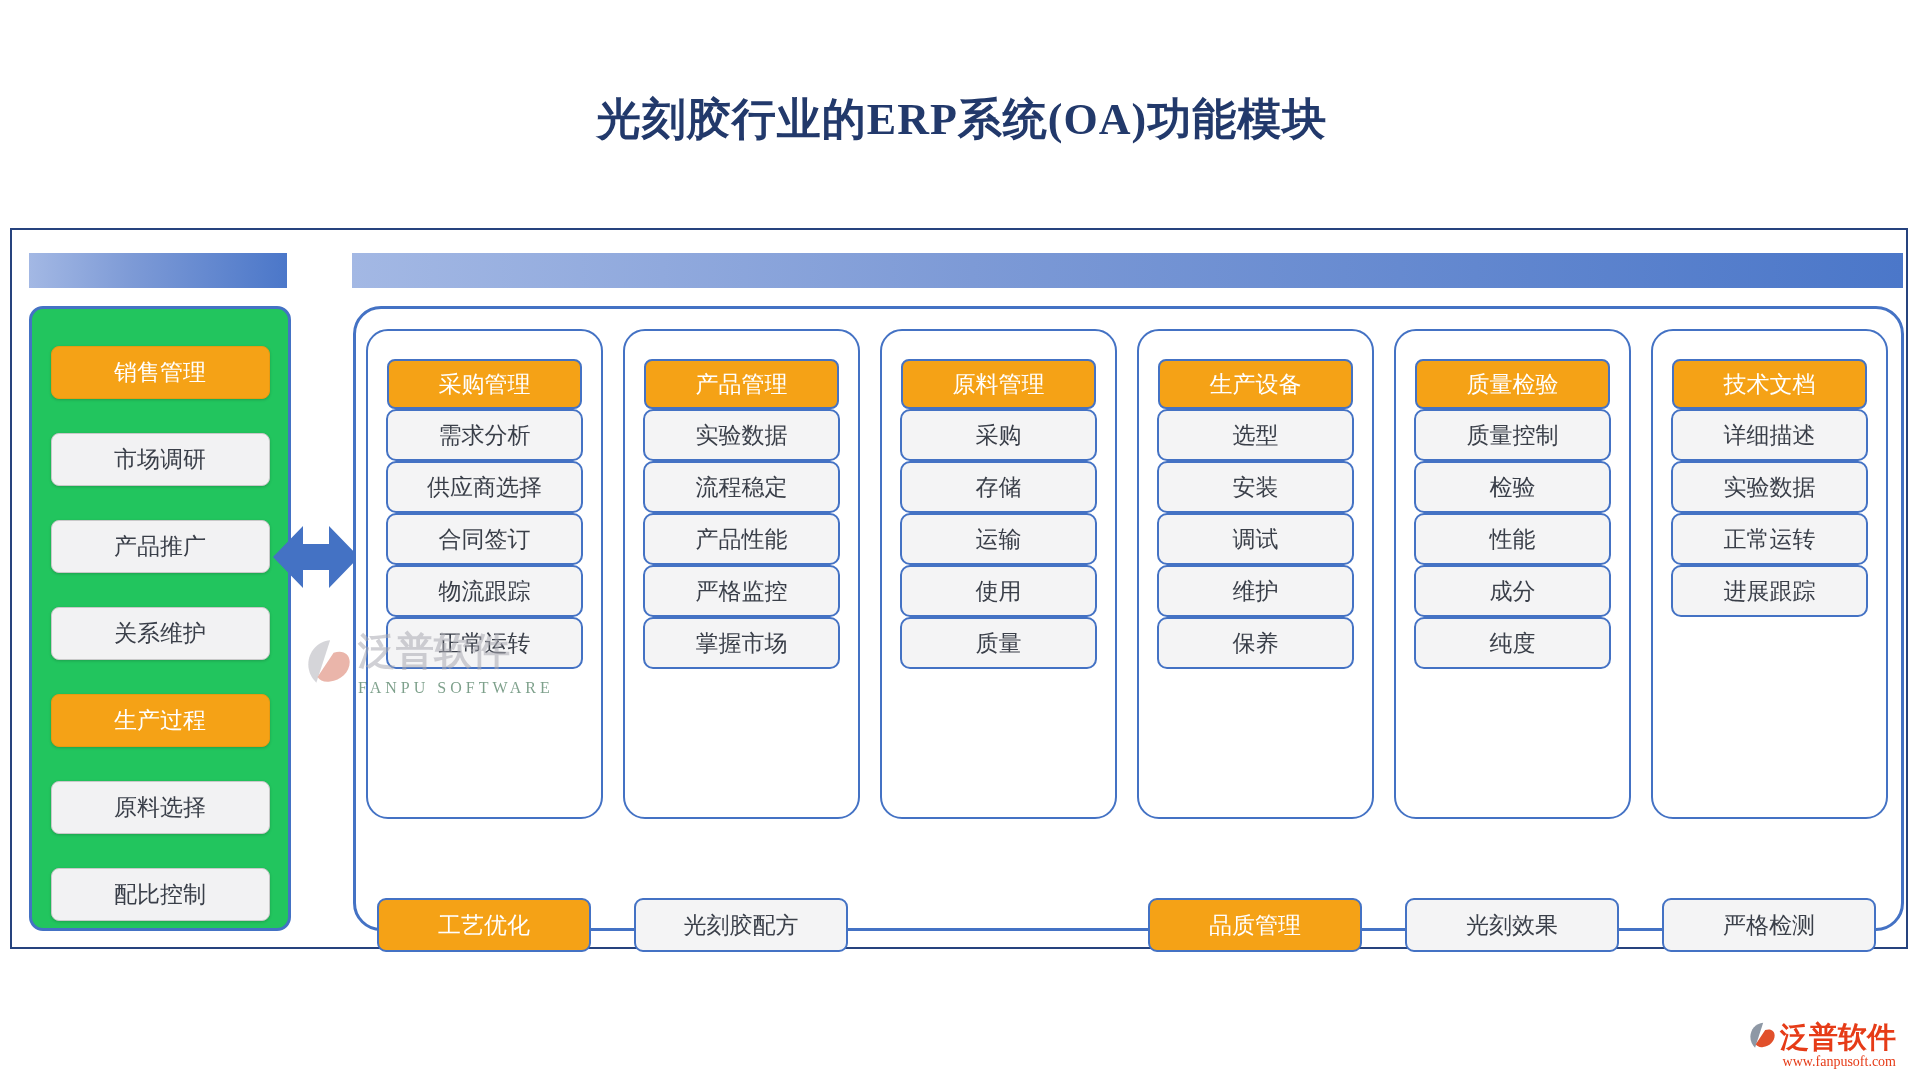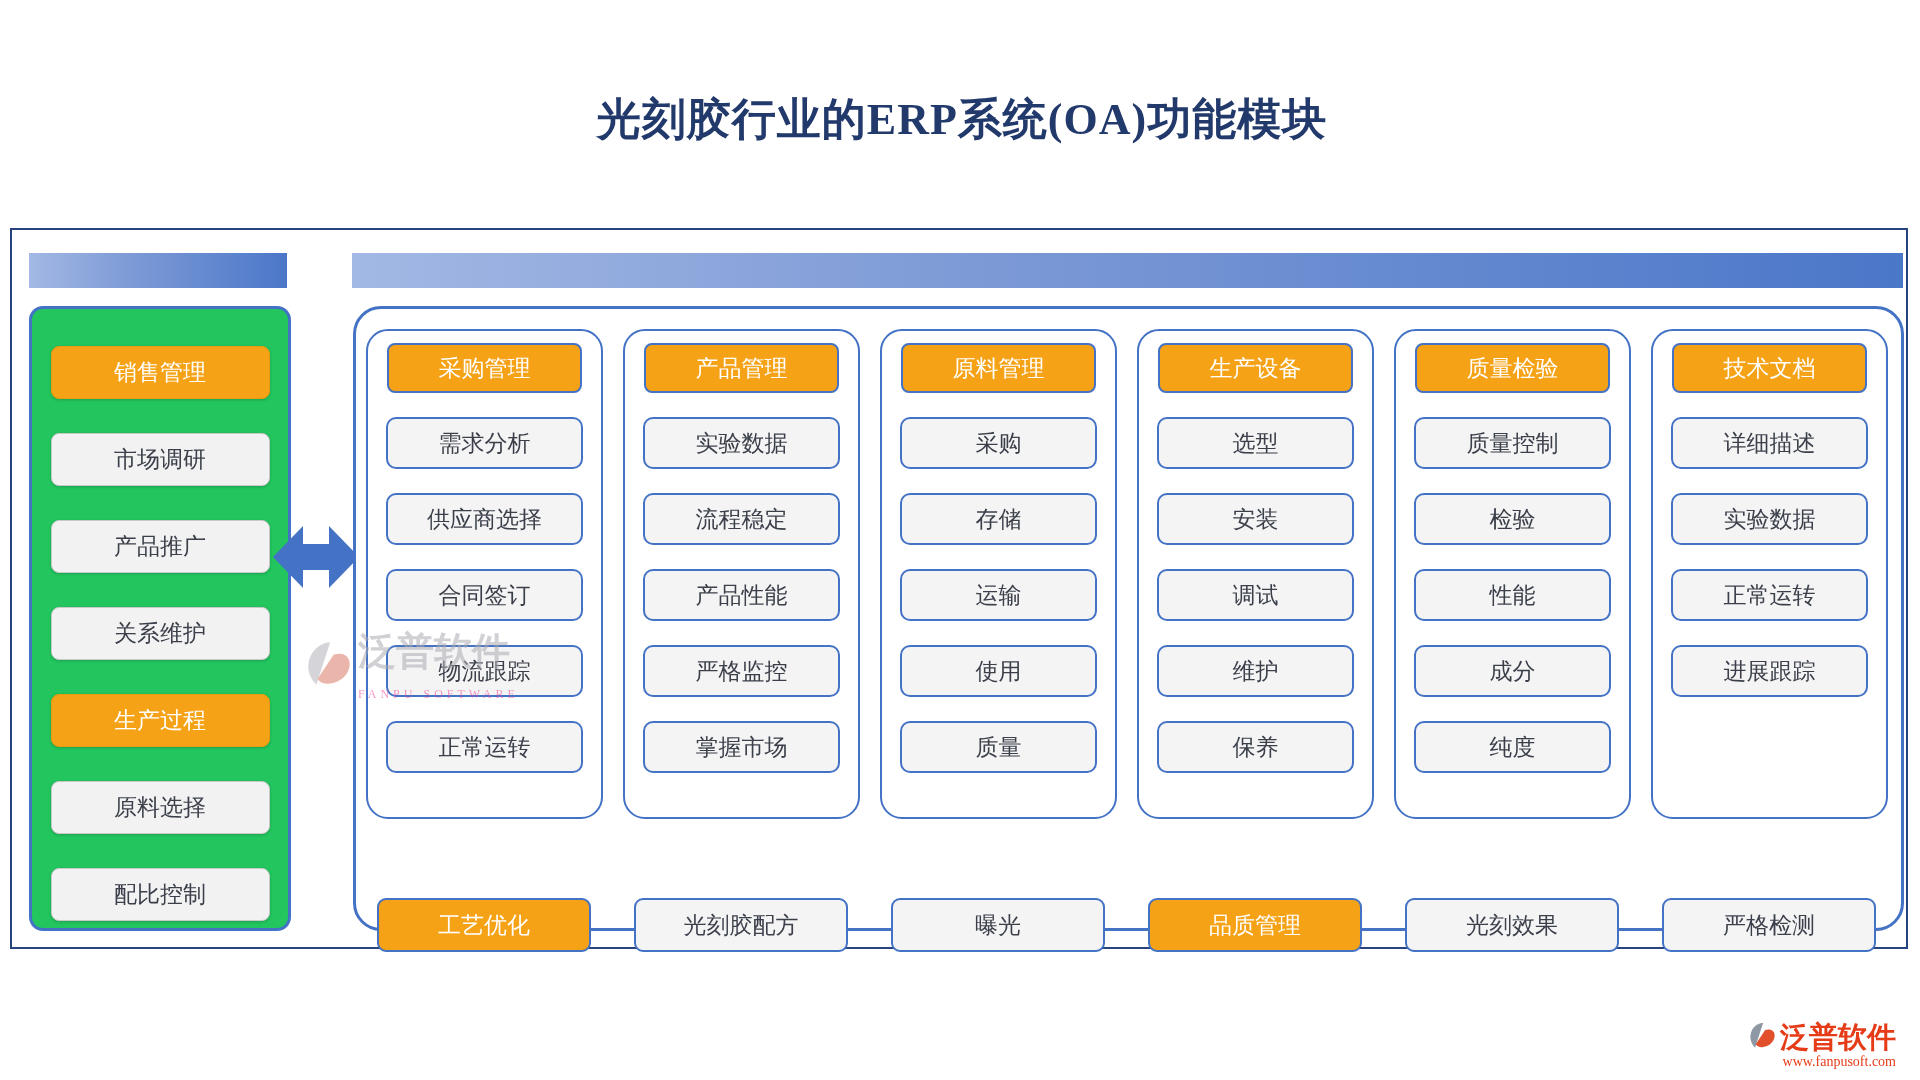--- a/index.html
+++ b/index.html
@@ -58,21 +58,21 @@
   .col-wrap:nth-child(2){left:267px;}
   .col-wrap:nth-child(3){left:524px;}
   .col-wrap:nth-child(4){left:781px;}
   .col-wrap:nth-child(5){left:1038px;}
   .col-wrap:nth-child(6){left:1295px;}
 
   .col-box{
     position:absolute; left:0; top:0; width:237px; height:490px;
     border:2.5px solid #4472C4; border-radius:22px; box-sizing:border-box;
     display:flex; flex-direction:column; align-items:center;
-    padding-top:12px; gap:24px; background:transparent;
+    padding-top:28px; background:transparent;
   }
   .col-header{
     width:195px; height:50px; flex:0 0 50px;
     border:2px solid #4472C4; border-radius:8px;
     background:#F5A216; color:#ffffff;
   }
   .col-item{
     width:197px; height:52px; flex:0 0 52px;
     border:2px solid #4472C4; border-radius:10px;
     background:#F4F4F5;
@@ -81,21 +81,21 @@
     position:absolute; left:11px; top:521px; width:214px; height:54px;
     border:2px solid #4472C4; border-radius:9px; background:#F4F4F5;margin-top:48px;
   }
 
   .watermark{
     position:absolute; left:294px; top:402px;
     display:flex; align-items:center; gap:6px; opacity:0.55; pointer-events:none;
   }
   .watermark .wm-text{display:flex; flex-direction:column; line-height:1;}
   .watermark .wm-brand{font-size:38px; font-weight:bold; color:#ABABB3;}
-  .watermark .wm-sub{font-size:12px; letter-spacing:4px; color:#ec4899; margin-top:18px;}
+  .watermark .wm-sub{font-size:16px; letter-spacing:4px; color:#14532d; margin-top:10px;}
 
   .footer-logo{
     position:absolute; right:24px; top:1022px;
     display:flex; flex-direction:column; align-items:flex-end; line-height:1;
   }
   .footer-logo .row{display:flex; align-items:center; gap:4px;}
   .footer-logo .fl-brand{font-size:29px; font-weight:bold; color:#E63B17;}
   .footer-logo .fl-url{font-size:14px; color:#E63B17; margin-top:3px;}
 </style>
 </head>
@@ -151,21 +151,20 @@
         </div>
         <div class="col-wrap">
           <div class="col-box">
             <div class="btn col-header">原料管理</div>
             <div class="btn col-item">采购</div>
             <div class="btn col-item">存储</div>
             <div class="btn col-item">运输</div>
             <div class="btn col-item">使用</div>
             <div class="btn col-item">质量</div>
           </div>
-          <div class="btn col-footer">曝光</div>
         </div>
         <div class="col-wrap">
           <div class="col-box">
             <div class="btn col-header">生产设备</div>
             <div class="btn col-item">选型</div>
             <div class="btn col-item">安装</div>
             <div class="btn col-item">调试</div>
             <div class="btn col-item">维护</div>
             <div class="btn col-item">保养</div>
           </div>

